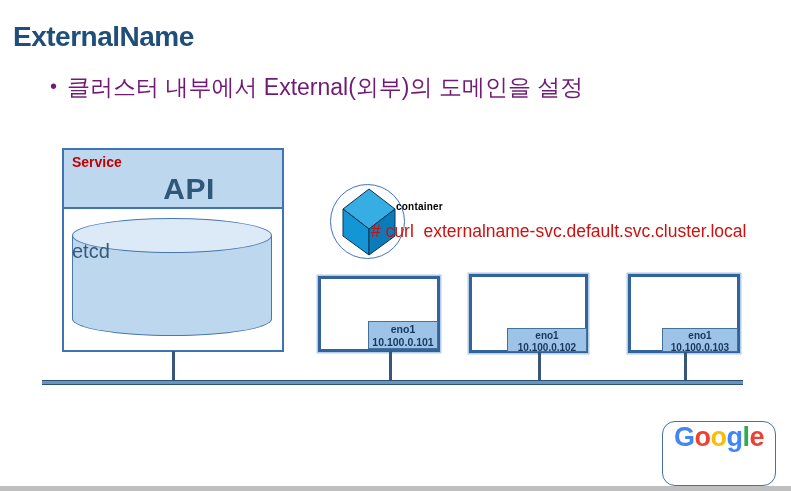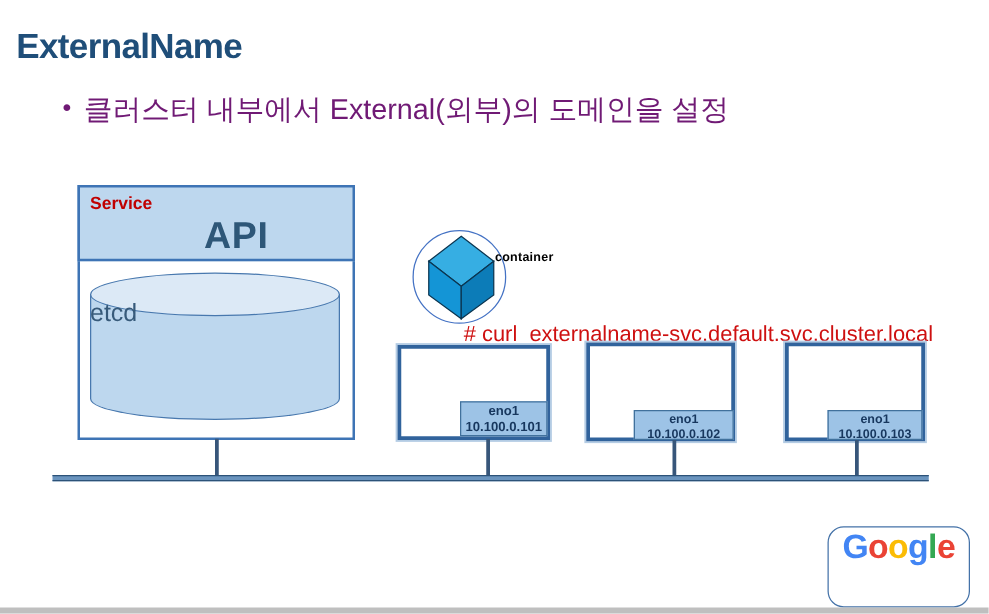--- a/index.html
+++ b/index.html
@@ -22,21 +22,21 @@
   .cyl-top { position:absolute; left:72px; top:218px; width:200px; height:35px; background:#DCE9F6; border:1.5px solid #4878AE; border-radius:50%; }
   .etcd-label { position:absolute; left:72px; top:240px; width:200px; text-align:left; font-size:20px; color:#375A7A; }
   .ext-line { position:absolute; left:67px; top:278px; width:210px; text-align:center; font-size:16px; color:#000; white-space:nowrap; }
   .ext-value { color:#C00000; }
 
   
   .container-circle { position:absolute; left:330px; top:184px; width:75px; height:75px; border:1.5px solid #4472C4; border-radius:50%; background:#fff; }
   .cube-icon { position:absolute; left:332px; top:184px; width:74px; height:74px; }
   .container-label { position:absolute; left:348px; top:201px; width:70px; font-size:10px; font-weight:bold; color:#000; letter-spacing:0.2px;margin-left:48px; }
 
-  .curl-command { position:absolute; left:371px; top:221px; font-size:17.5px; color:#CE1010; white-space:pre;margin-top:36px; }
+  .curl-command { position:absolute; left:371px; top:221px; font-size:17.5px; color:#CE1010; white-space:pre; }
 
   
   .node-box { position:absolute; background:#fff; border:3px solid #31639C; box-shadow:0 0 0 1.5px #B4CCE4; }
   .node1 { left:318px; top:276px; width:122px; height:76px; }
   .node2 { left:469px; top:274px; width:119px; height:79px; }
   .node3 { left:628px; top:274px; width:112px; height:79px; }
 
   .nic-badge { position:absolute; background:#9DC3E6; border:1.5px solid #41719C; text-align:center; font-size:10.5px; font-weight:bold; color:#17375E; line-height:1.2; padding-top:1px; }
   .nic1 { left:368px; top:321px; width:70px; height:28px; }
   .nic2 { left:507px; top:328px; width:80px; height:24px; font-size:10px; }

